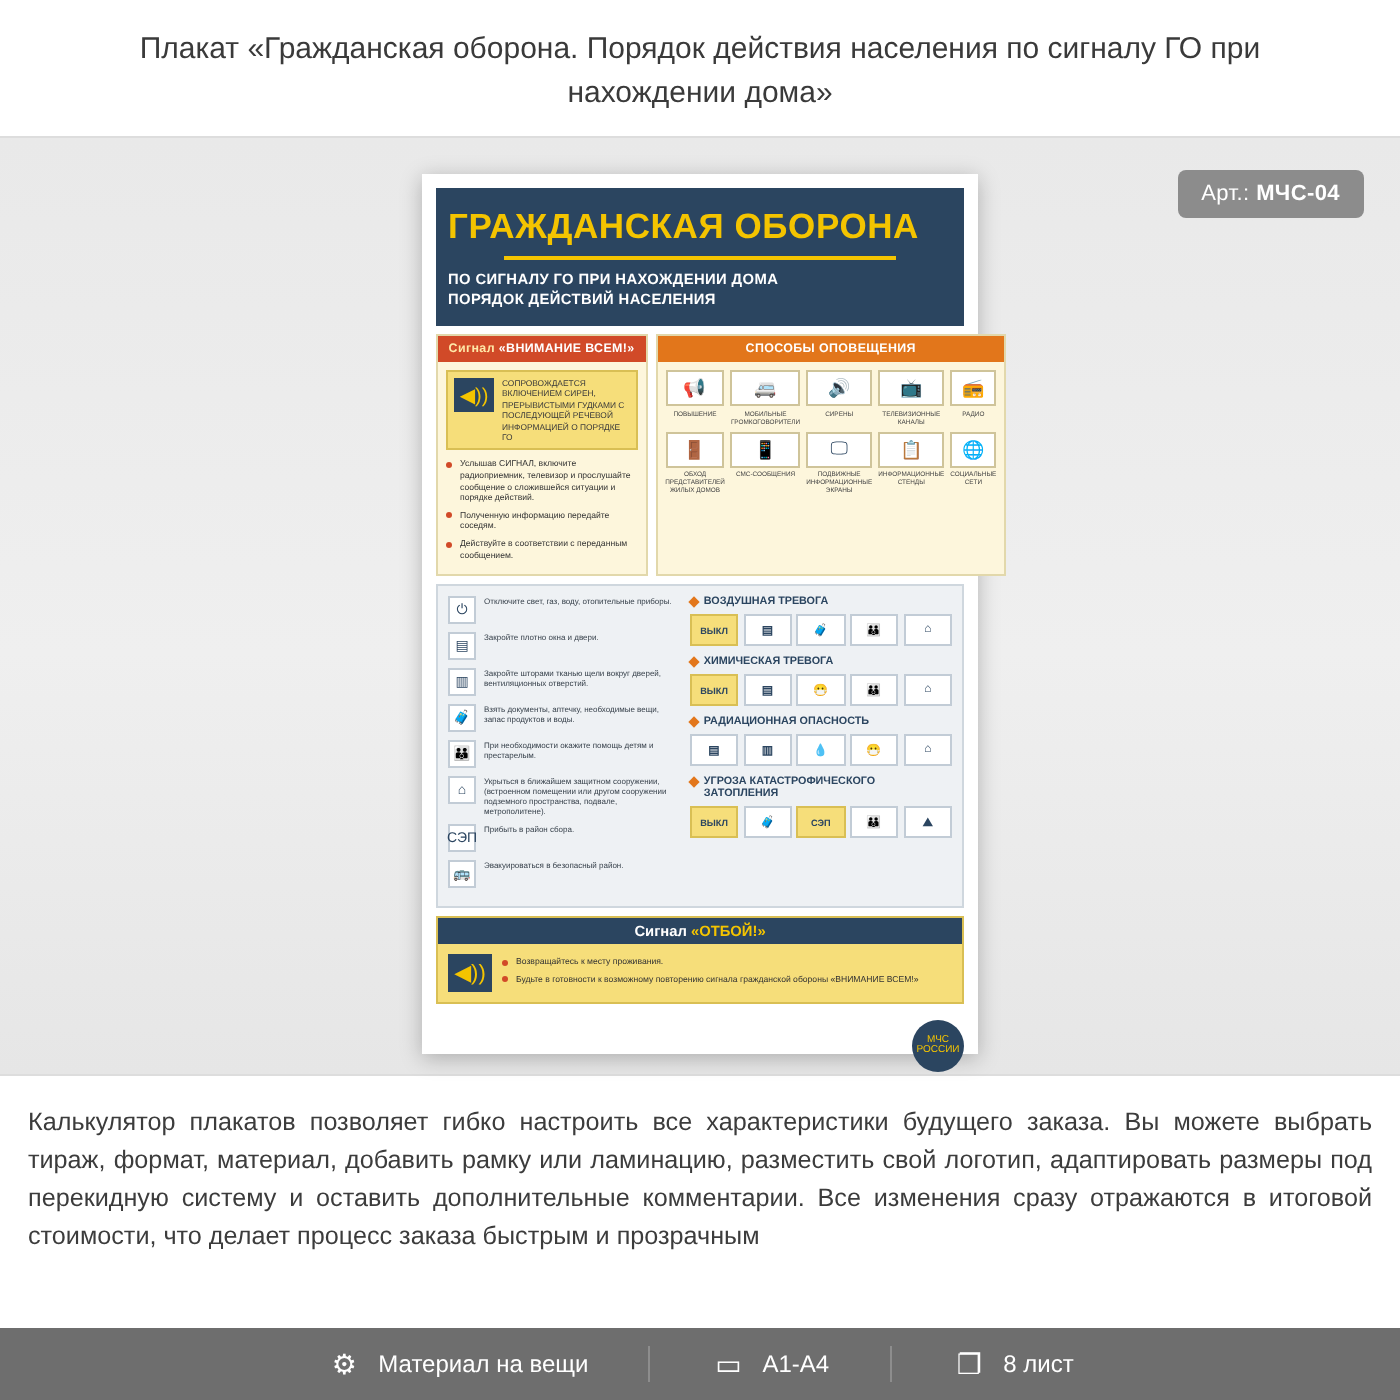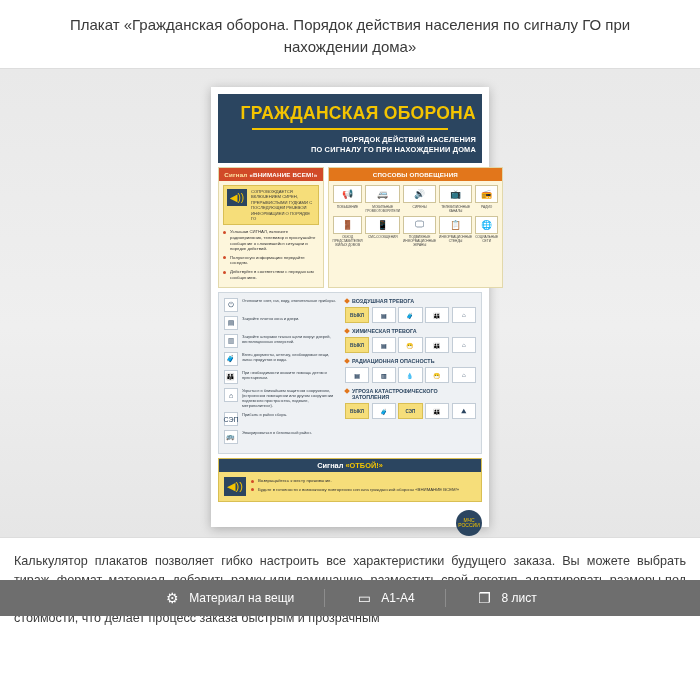--- a/index.html
+++ b/index.html
@@ -3,21 +3,21 @@
 <meta charset="utf-8">
 <style>
   * { box-sizing: border-box; }
   html, body { margin: 0; padding: 0; }
   body {
     width: 700px; height: 700px;
     font-family: "Liberation Sans", sans-serif;
     background: #ffffff;
     overflow: hidden;
   }
-  .page { position: relative; width: 700px; height: 616px; background:#fff; }
+  .page { position: relative; width: 700px; height: 700px; background:#fff; }
 
   
   .top-title {
     padding: 14px 60px 10px 60px;
     text-align: center;
     font-size: 15px;
     line-height: 22px;
     color: #3a3a3a;
   }
 
@@ -43,21 +43,21 @@
     top: 18px; width: 278px; height: 440px;
     background:#ffffff;
     box-shadow: 0 2px 10px rgba(0,0,0,.25);
     padding: 7px;
     display:flex; flex-direction:column;
   }
   .poster-inner { flex:1; display:flex; flex-direction:column; gap:4px; }
 
   
   .p-head {
-    background:#2b4560; color:#fff; text-align:right;
+    background:#2b4560; color:#fff; text-align:left;
     padding: 9px 6px 8px 6px;
   }
   .p-head h1 {
     margin:0; font-size: 17.5px; color:#f4c400; letter-spacing:.3px;
     font-weight:bold;
   }
   .p-head .rule { height:2px; background:#f4c400; margin:4px 28px 5px 28px; }
   .p-head h2 { margin:0; font-size:7.4px; font-weight:bold; line-height:10px; letter-spacing:.2px;}
 
   
@@ -154,29 +154,33 @@
 </style>
 </head>
 <body>
 
 <div class="page">
 
   <div class="top-title">Плакат «Гражданская оборона. Порядок действия населения по сигналу ГО при нахождении дома»</div>
 
   <div class="stage">
 
+    <div class="art-badge">
+      <span>Арт.:</span>
+      <b>МЧС-04</b>
+    </div>
 
     <div class="poster">
       <div class="poster-inner">
 
         <div class="p-head">
           <h1>ГРАЖДАНСКАЯ ОБОРОНА</h1>
           <div class="rule"></div>
+          <h2>ПО СИГНАЛУ ГО ПРИ НАХОЖДЕНИИ ДОМА</h2>
           <h2>ПОРЯДОК ДЕЙСТВИЙ НАСЕЛЕНИЯ</h2>
-          <h2>ПО СИГНАЛУ ГО ПРИ НАХОЖДЕНИИ ДОМА</h2>
         </div>
 
         <div class="row2">
 
           <div class="panel" style="flex:0 0 40%;">
             <div class="panel-hd hd-red">
               <span class="accent">Сигнал</span>
               <span>«ВНИМАНИЕ ВСЕМ!»</span>
             </div>
             <div class="panel-bd">

